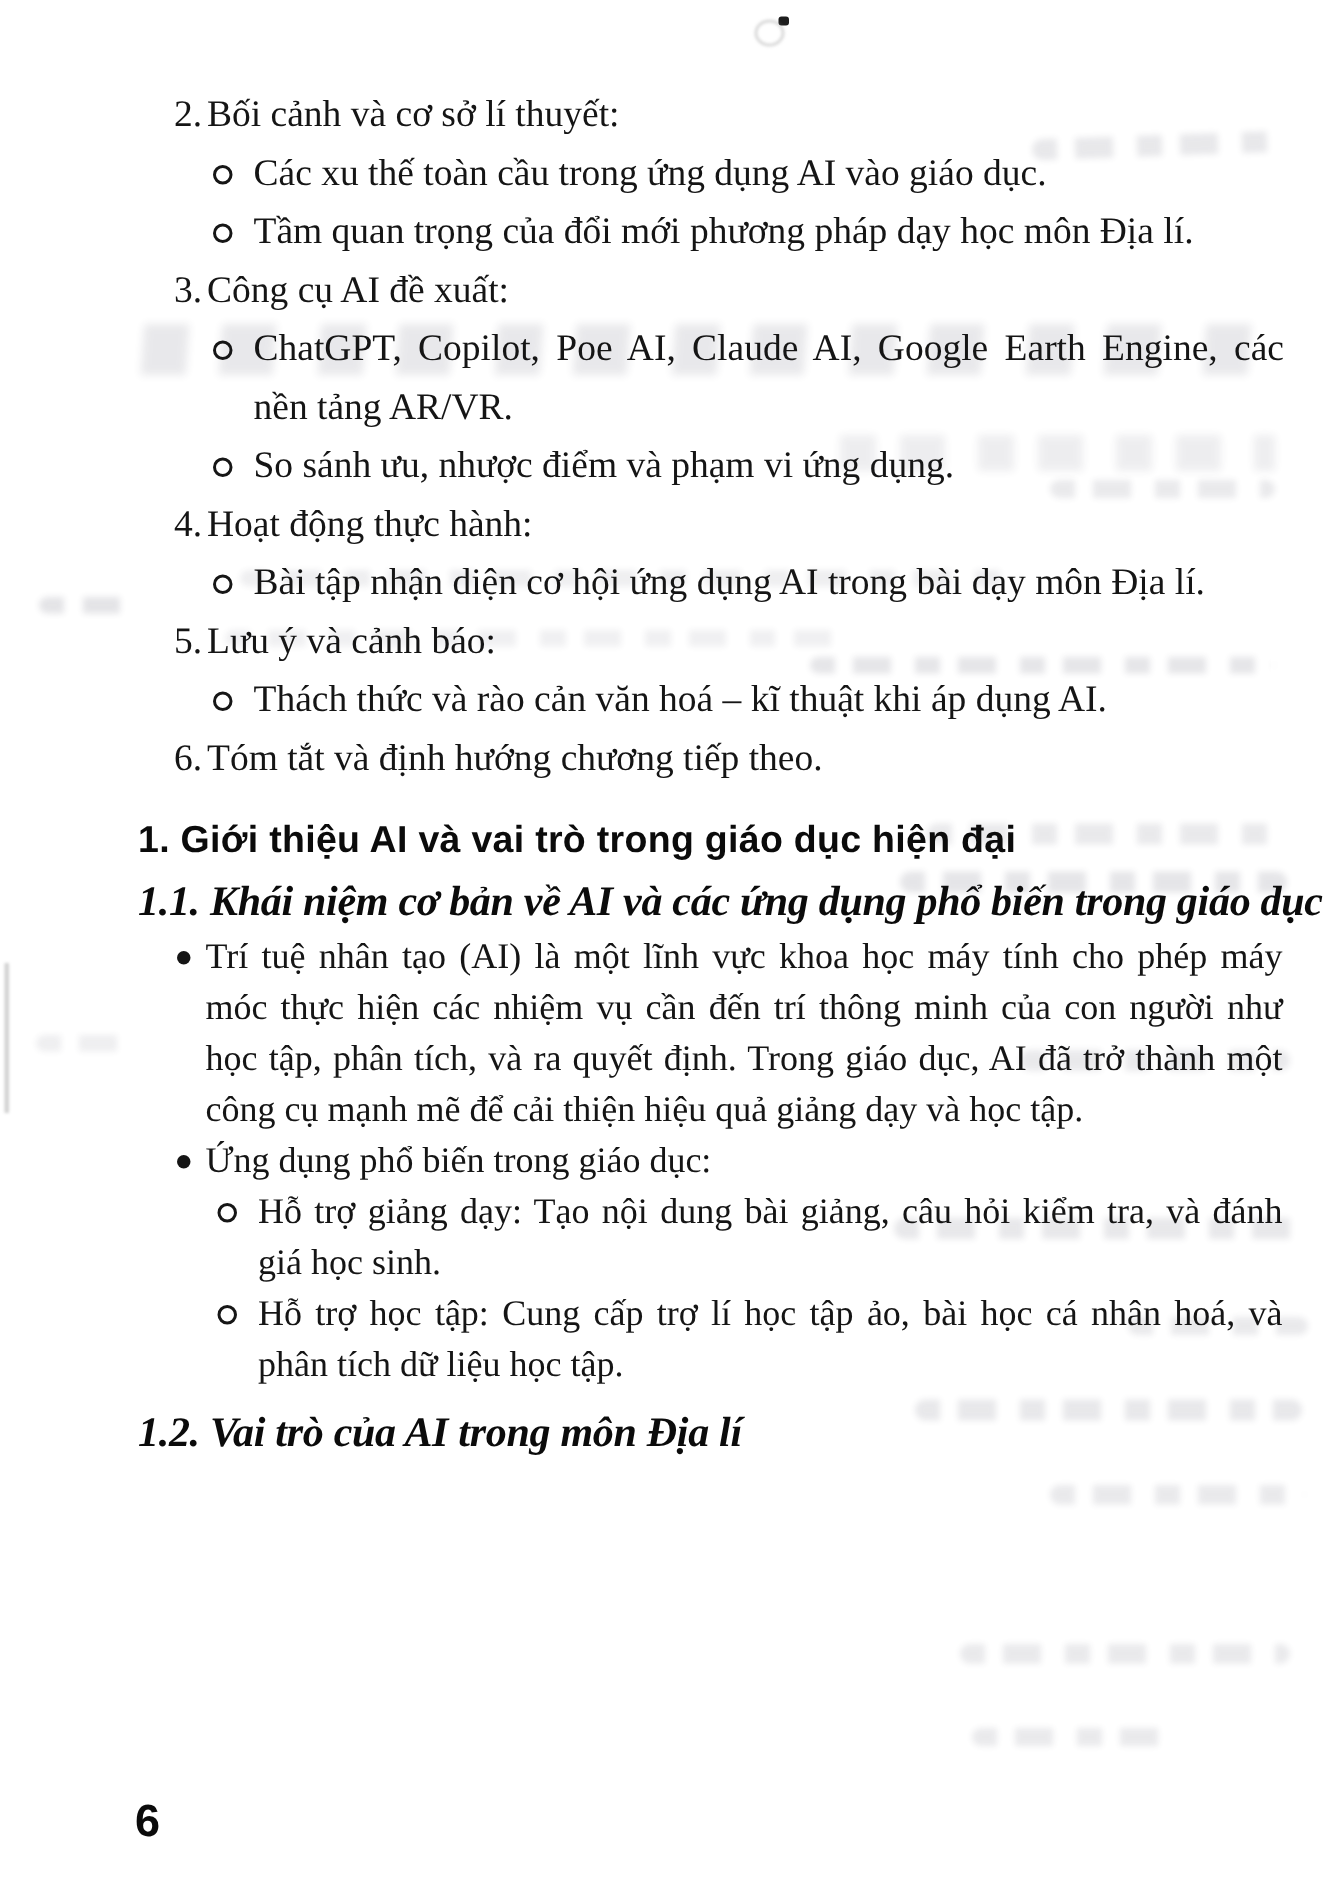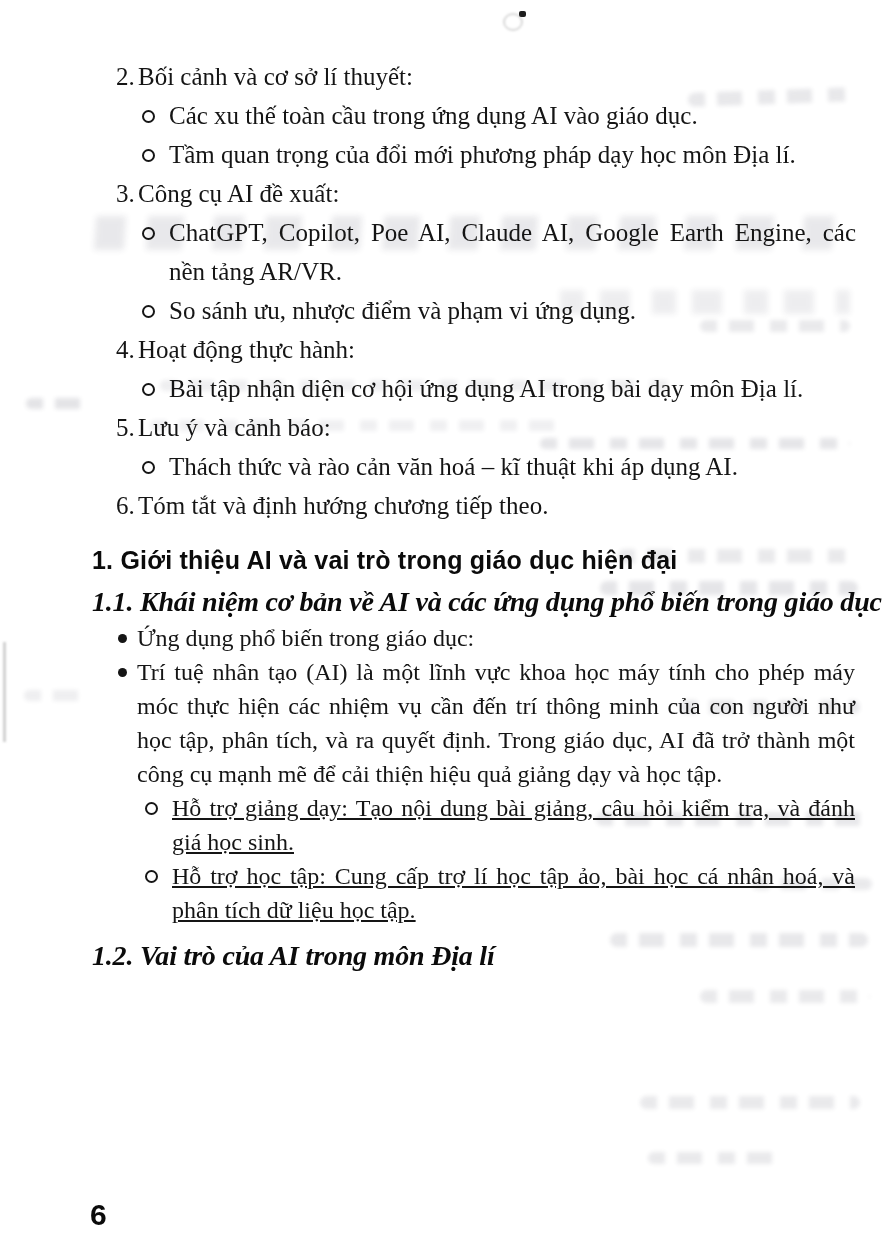--- a/index.html
+++ b/index.html
@@ -38,21 +38,21 @@
     font-weight:bold;font-style:italic;font-size:28px;line-height:35px;
     letter-spacing:-.2px;white-space:nowrap;color:#0b0b0b;
   }
   .h3.second{margin-top:11px;}
   .blt{display:flex;font-size:24px;line-height:34px;}
   .dot{
     flex:0 0 9px;width:9px;height:9px;background:#151515;border-radius:50%;
     margin:13px 10px 0 26px;
   }
   .btext{flex:1;min-width:0;text-align:justify;}
-  .blt2{display:flex;font-size:24px;line-height:34px;margin-left:49px;text-decoration:underline;}
+  .blt2{display:flex;font-size:24px;line-height:34px;margin-left:49px;}
   .blt2 .ring{margin-top:11px;}
   .btext2{flex:1;min-width:0;text-align:justify;}
 
   
   .pagenum{
     position:absolute;left:90px;top:1198px;
     font-family:"Liberation Sans",sans-serif;font-weight:bold;
     font-size:30px;line-height:34px;color:#0b0b0b;
   }
 
@@ -187,26 +187,26 @@
     </li>
   </ol>
 
   <div class="sec">
     <h2 class="h2">1. Giới thiệu AI và vai trò trong giáo dục hiện đại</h2>
 
     <h3 class="h3">1.1. Khái niệm cơ bản về AI và các ứng dụng phổ biến trong giáo dục</h3>
 
     <div class="blt">
       <span class="dot"></span>
-      <span class="btext">Ứng dụng phổ biến trong giáo dục:</span>
+      <span class="btext">Trí tuệ nhân tạo (AI) là một lĩnh vực khoa học máy tính cho phép máy móc thực hiện các nhiệm vụ cần đến trí thông minh của con người như học tập, phân tích, và ra quyết định. Trong giáo dục, AI đã trở thành một công cụ mạnh mẽ để cải thiện hiệu quả giảng dạy và học tập.</span>
     </div>
 
     <div class="blt">
       <span class="dot"></span>
-      <span class="btext">Trí tuệ nhân tạo (AI) là một lĩnh vực khoa học máy tính cho phép máy móc thực hiện các nhiệm vụ cần đến trí thông minh của con người như học tập, phân tích, và ra quyết định. Trong giáo dục, AI đã trở thành một công cụ mạnh mẽ để cải thiện hiệu quả giảng dạy và học tập.</span>
+      <span class="btext">Ứng dụng phổ biến trong giáo dục:</span>
     </div>
     <div class="blt2">
       <span class="ring"></span>
       <span class="btext2">Hỗ trợ giảng dạy: Tạo nội dung bài giảng, câu hỏi kiểm tra, và đánh giá học sinh.</span>
     </div>
     <div class="blt2">
       <span class="ring"></span>
       <span class="btext2">Hỗ trợ học tập: Cung cấp trợ lí học tập ảo, bài học cá nhân hoá, và phân tích dữ liệu học tập.</span>
     </div>
 

